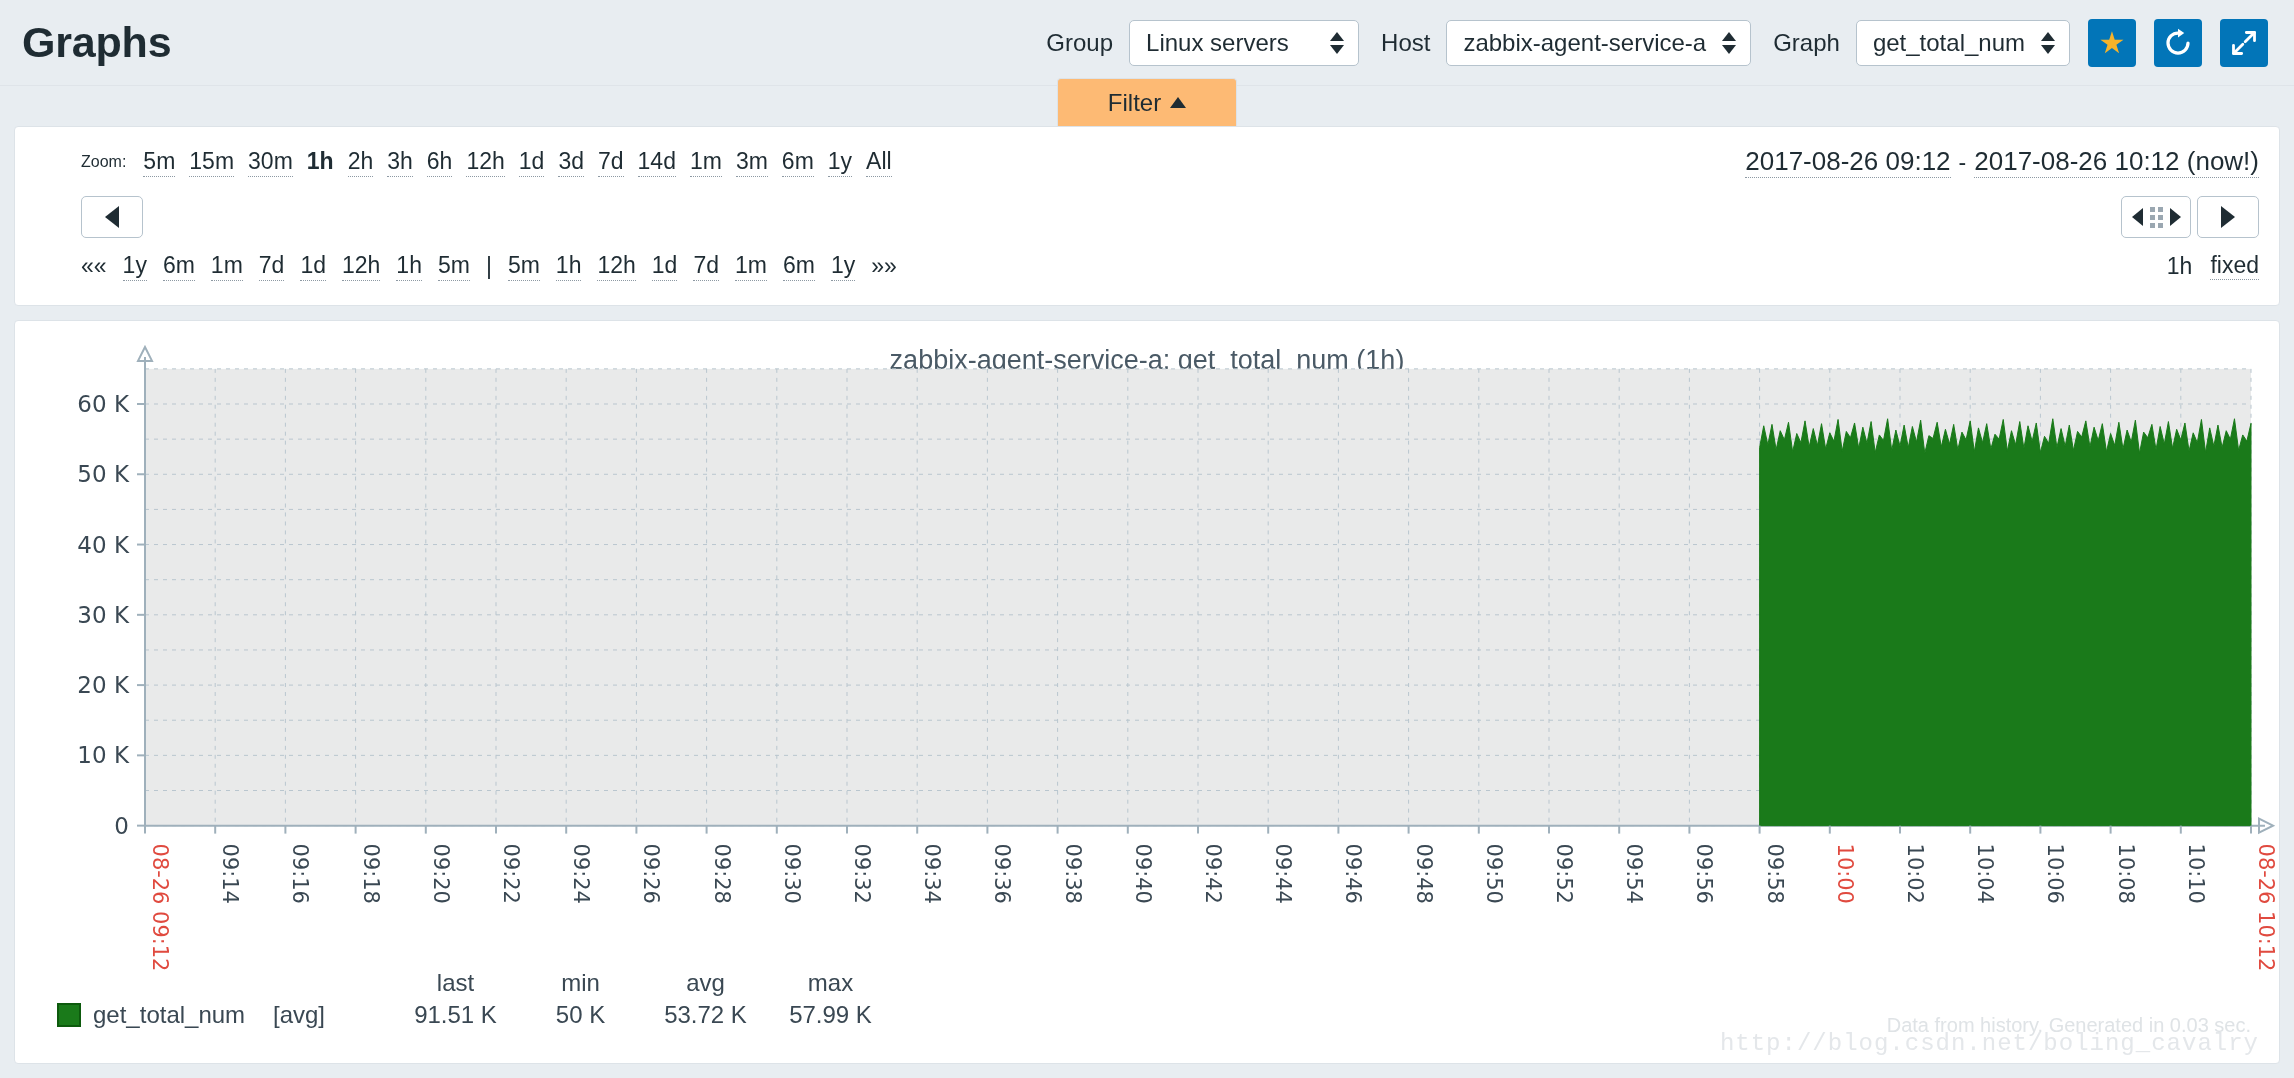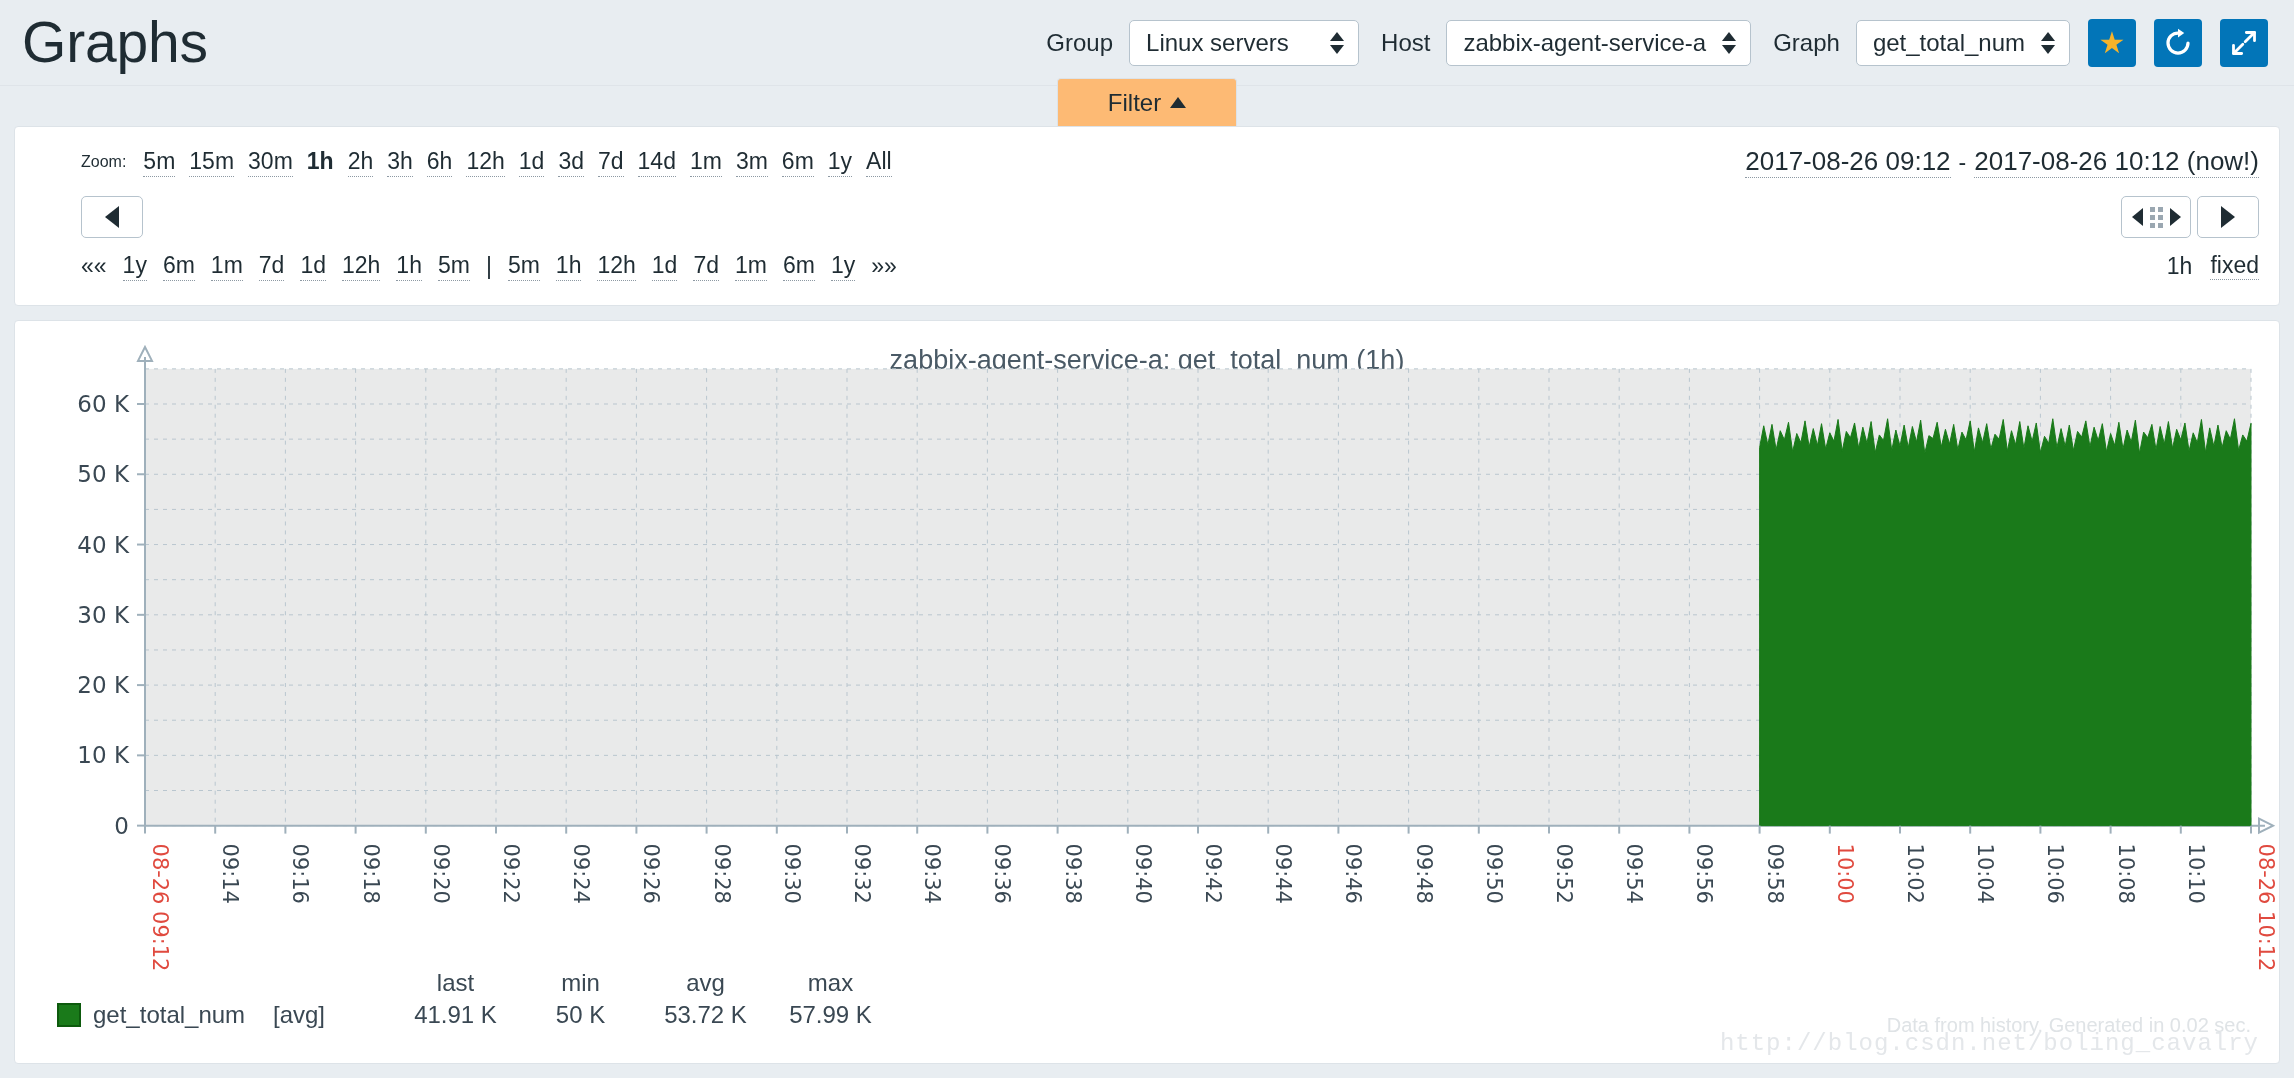--- a/index.html
+++ b/index.html
@@ -12,21 +12,21 @@
   }
   #app { position: relative; width: 2294px; height: 1078px; background:#e8edf1; }
 
   
   .header {
     height: 86px; background:#e8edf1;
     display:flex; align-items:center; padding:0 26px 0 22px;
     border-bottom:1px solid #dfe4e9;
   }
   .page-title {
-    font-size: 57px; color:#1f2c33; font-weight:400; letter-spacing:-0.2px;
+    font-size: 43px; color:#1f2c33; font-weight:700; letter-spacing:-0.2px;
     line-height:1;
   }
   .header-controls { margin-left:auto; display:flex; align-items:center; gap:4px; }
   .ctl-label { font-size:24px; color:#1f2c33; margin:0 12px 0 18px; white-space:nowrap; }
   .ctl-label:first-child { margin-left:0; }
   .select-box {
     position:relative; background:#fff; border:1px solid #b6c3cd; border-radius:5px;
     height:46px; display:flex; align-items:center; padding:0 44px 0 16px;
     font-size:24px; color:#1f2c33; white-space:nowrap;
   }
@@ -416,24 +416,24 @@
         <span class="lg-aggspacer"></span>
         <span class="lg-col">last</span>
         <span class="lg-col">min</span>
         <span class="lg-col">avg</span>
         <span class="lg-col">max</span>
       </div>
       <div class="legend-row">
         <span class="lg-swatch"></span>
         <span class="lg-name">get_total_num</span>
         <span class="lg-agg">[avg]</span>
-        <span class="lg-col">41.91 K</span>
+        <span class="lg-col">91.51 K</span>
         <span class="lg-col">50 K</span>
         <span class="lg-col">53.72 K</span>
         <span class="lg-col">57.99 K</span>
       </div>
     </div>
 
-    <div class="footer-note">Data from history. Generated in 0.02 sec.</div>
+    <div class="footer-note">Data from history. Generated in 0.03 sec.</div>
     <div class="watermark">http://blog.csdn.net/boling_cavalry</div>
   </div>
 
 </div>
 
 </body></html>

